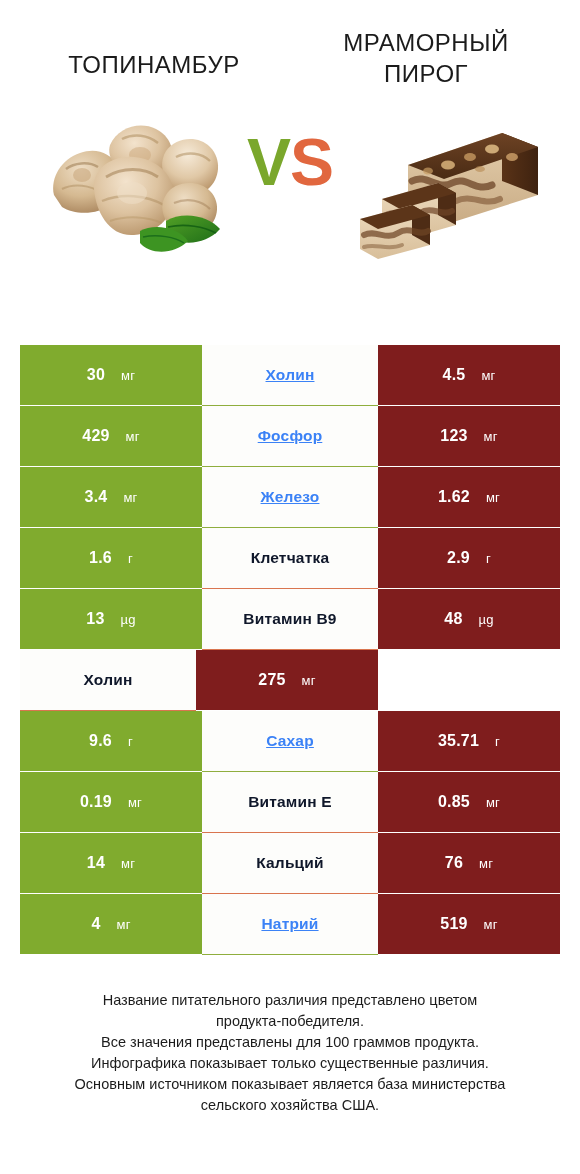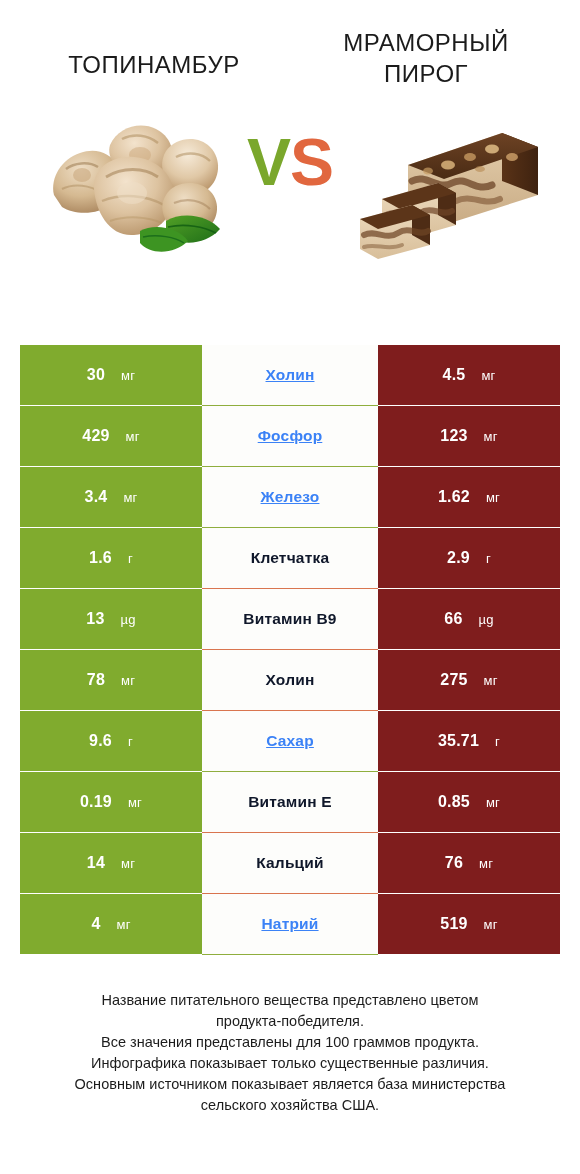--- a/index.html
+++ b/index.html
@@ -340,27 +340,24 @@
         </div>
       </div>
       <div class="row sep-orange">
         <div class="cell cell-left">
           <span class="value"><span>13</span><span class="unit">µg</span></span>
         </div>
         <div class="cell cell-mid">
           <span class="nutrient win-orange">Витамин B9</span>
         </div>
         <div class="cell cell-right">
-          <span class="value"><span>66</span><span class="unit">µg</span></span>
+          <span class="value"><span>48</span><span class="unit">µg</span></span>
         </div>
       </div>
       <div class="row sep-orange">
-        <div class="cell cell-left">
-          <span class="value"><span>78</span><span class="unit">мг</span></span>
-        </div>
         <div class="cell cell-mid">
           <span class="nutrient win-orange">Холин</span>
         </div>
         <div class="cell cell-right">
           <span class="value"><span>275</span><span class="unit">мг</span></span>
         </div>
       </div>
       <div class="row sep-green">
         <div class="cell cell-left">
           <span class="value"><span>9.6</span><span class="unit">г</span></span>
@@ -401,21 +398,21 @@
         <div class="cell cell-mid">
           <span class="nutrient win-green">Натрий</span>
         </div>
         <div class="cell cell-right">
           <span class="value"><span>519</span><span class="unit">мг</span></span>
         </div>
       </div>
     </div>
 
   <div class="footer">
-    <p>Название питательного вещества представлено цветом</p>
+    <p>Название питательного различия представлено цветом</p>
     <p>продукта-победителя.</p>
     <p>
       <span>Все значения представлены для </span><b>100</b><span> граммов продукта.</span>
     </p>
     <p>Инфографика показывает только существенные различия.</p>
     <p>Основным источником показывает является база министерства</p>
     <p>сельского хозяйства США.</p>
   </div>
 
 </div>

